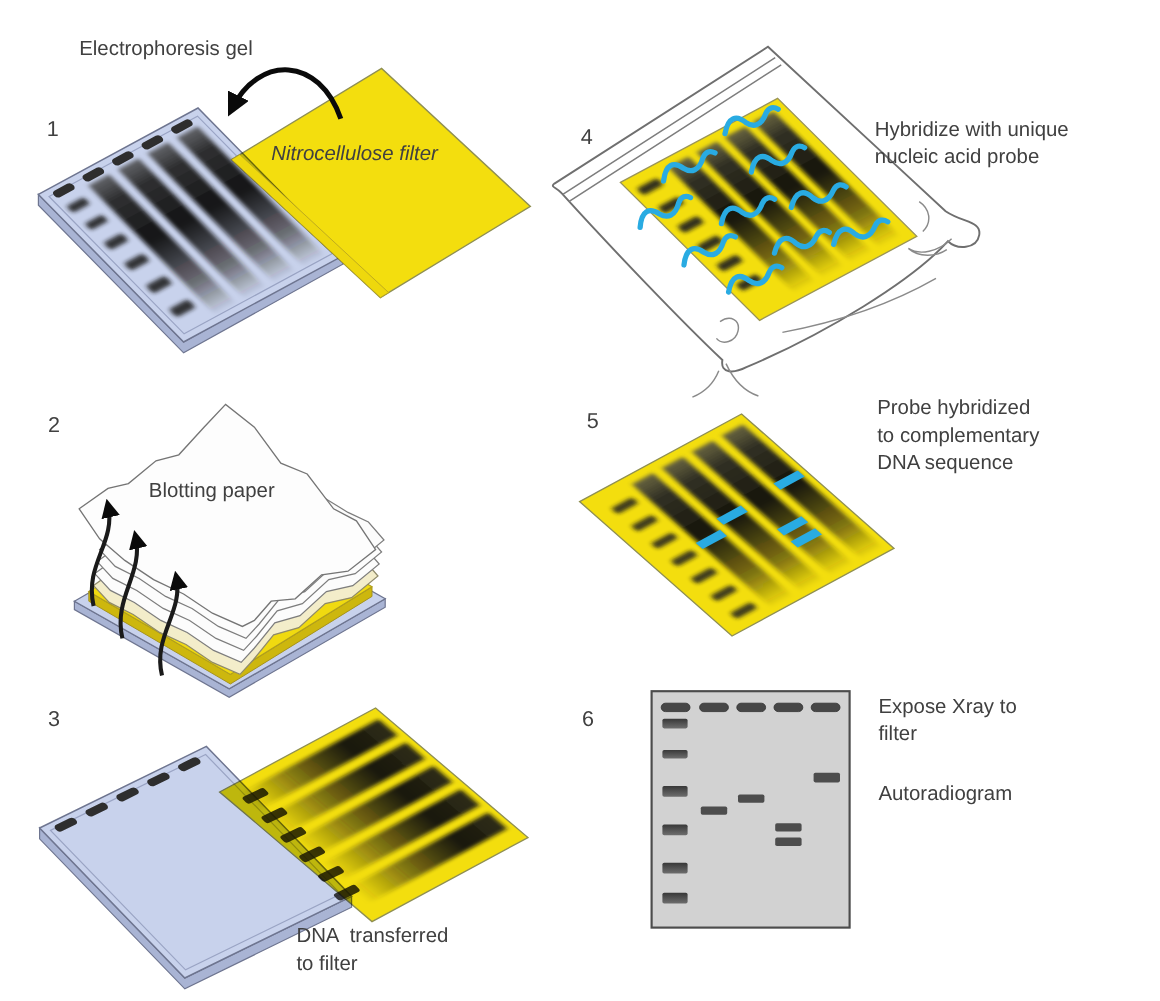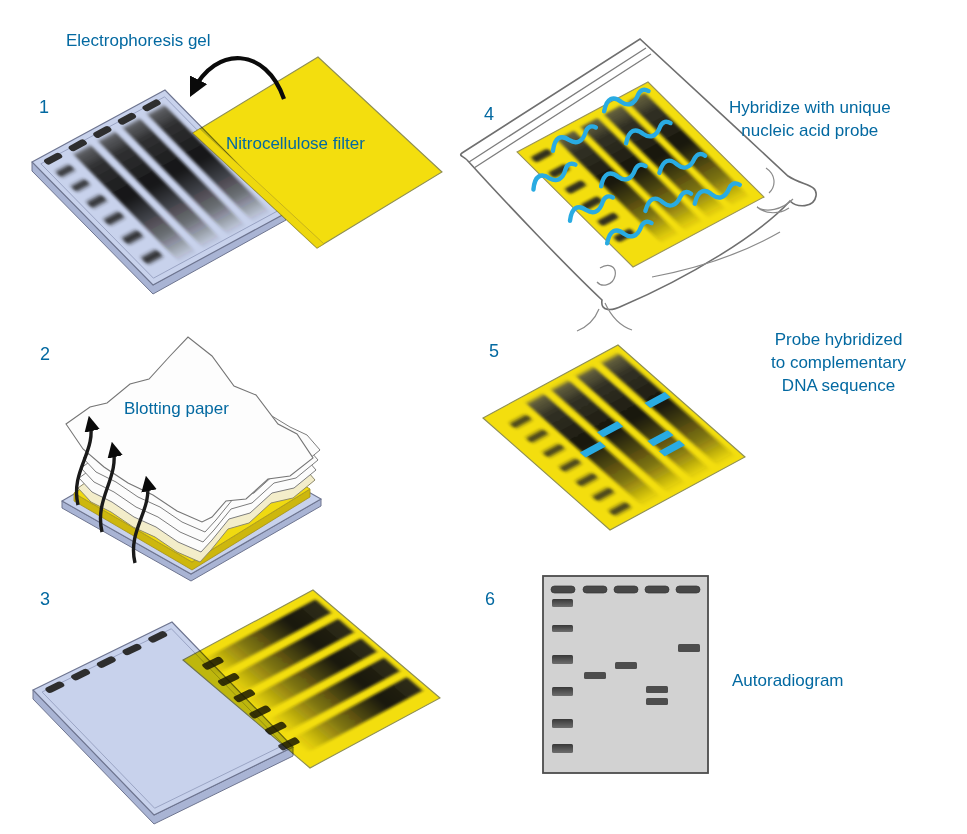--- a/index.html
+++ b/index.html
@@ -9,23 +9,22 @@
     width:967px;height:834px;
     background:#ffffff;
     font-family:"Liberation Sans",sans-serif;
     overflow:hidden;
   }
   .canvas svg{position:absolute;left:0;top:0;}
   .lbl{
     position:absolute;
     font-size:17px;
     line-height:23px;
-    color:#0369a1;
+    color:#404040;
     white-space:pre-wrap;
-    text-align:center;
   }
   .num{font-size:18px;}
 </style>
 </head>
 <body>
 
 <div class="canvas">
 
 <svg width="967" height="834" viewBox="0 0 967 834">
   <defs>
@@ -237,32 +236,36 @@
       <rect x="615" y="662" width="22" height="7" rx="1.5"></rect>
       <rect x="646" y="686" width="22" height="7" rx="1.5"></rect>
       <rect x="646" y="698" width="22" height="7" rx="1.5"></rect>
       <rect x="678" y="644" width="22" height="8" rx="1.5"></rect>
     </g>
   </g>
 </svg>
 
 <div class="lbl num" style="left:39px;top:96px;">1</div>
 <div class="lbl" style="left:66px;top:29px;">Electrophoresis gel</div>
-<div class="lbl" style="left:226px;top:132px;">Nitrocellulose filter</div>
+<div class="lbl" style="left:226px;top:116px;font-style:italic;">Nitrocellulose filter</div>
 
 <div class="lbl num" style="left:40px;top:343px;">2</div>
 <div class="lbl" style="left:124px;top:397px;">Blotting paper</div>
 
 <div class="lbl num" style="left:40px;top:588px;">3</div>
+<div class="lbl" style="left:247px;top:768px;">DNA  transferred
+to filter</div>
 
 <div class="lbl num" style="left:484px;top:103px;">4</div>
 <div class="lbl" style="left:729px;top:76px;margin-top:20px;">Hybridize with unique
 nucleic acid probe</div>
 
 <div class="lbl num" style="left:489px;top:340px;">5</div>
-<div class="lbl" style="left:731px;top:328px;margin-left:40px;">Probe hybridized
+<div class="lbl" style="left:731px;top:328px;">Probe hybridized
 to complementary
 DNA sequence</div>
 
 <div class="lbl num" style="left:485px;top:588px;">6</div>
-<div class="lbl" style="left:732px;top:650px;margin-top:19px;">Autoradiogram</div>
+<div class="lbl" style="left:732px;top:577px;">Expose Xray to
+filter</div>
+<div class="lbl" style="left:732px;top:650px;">Autoradiogram</div>
 
 </div>
 
 </body></html>

